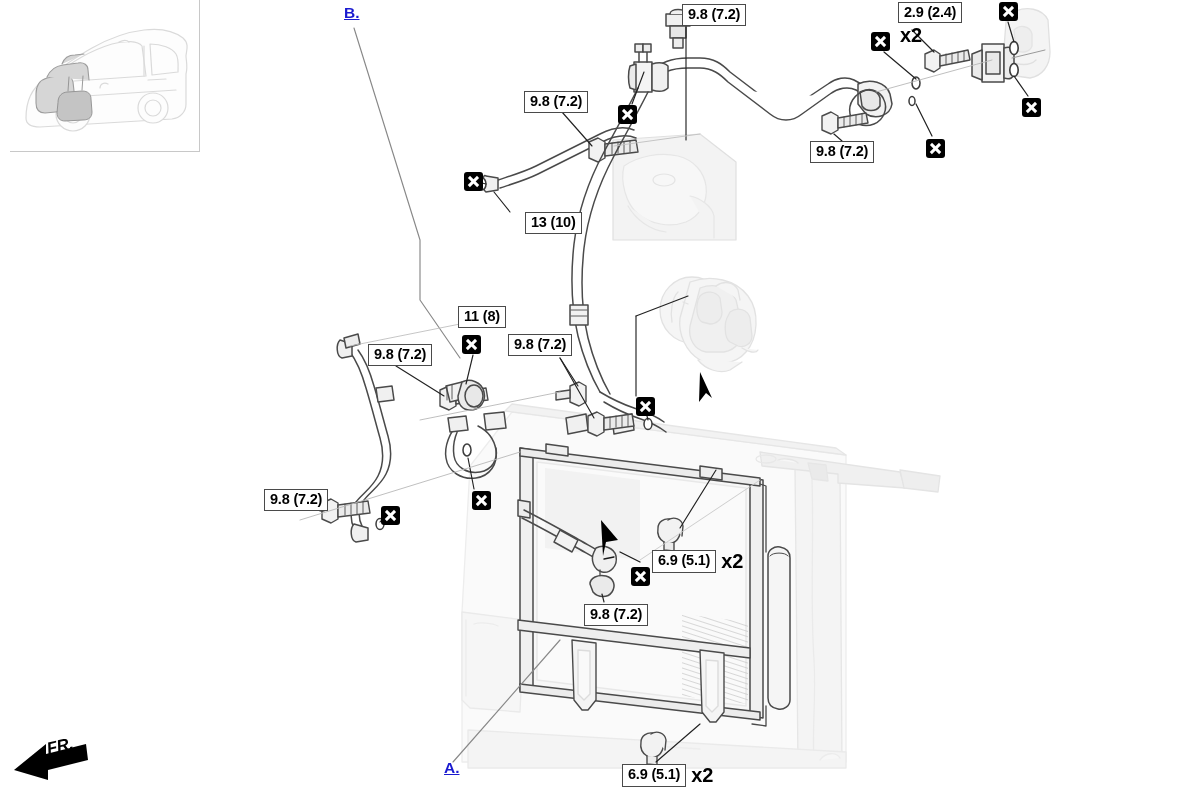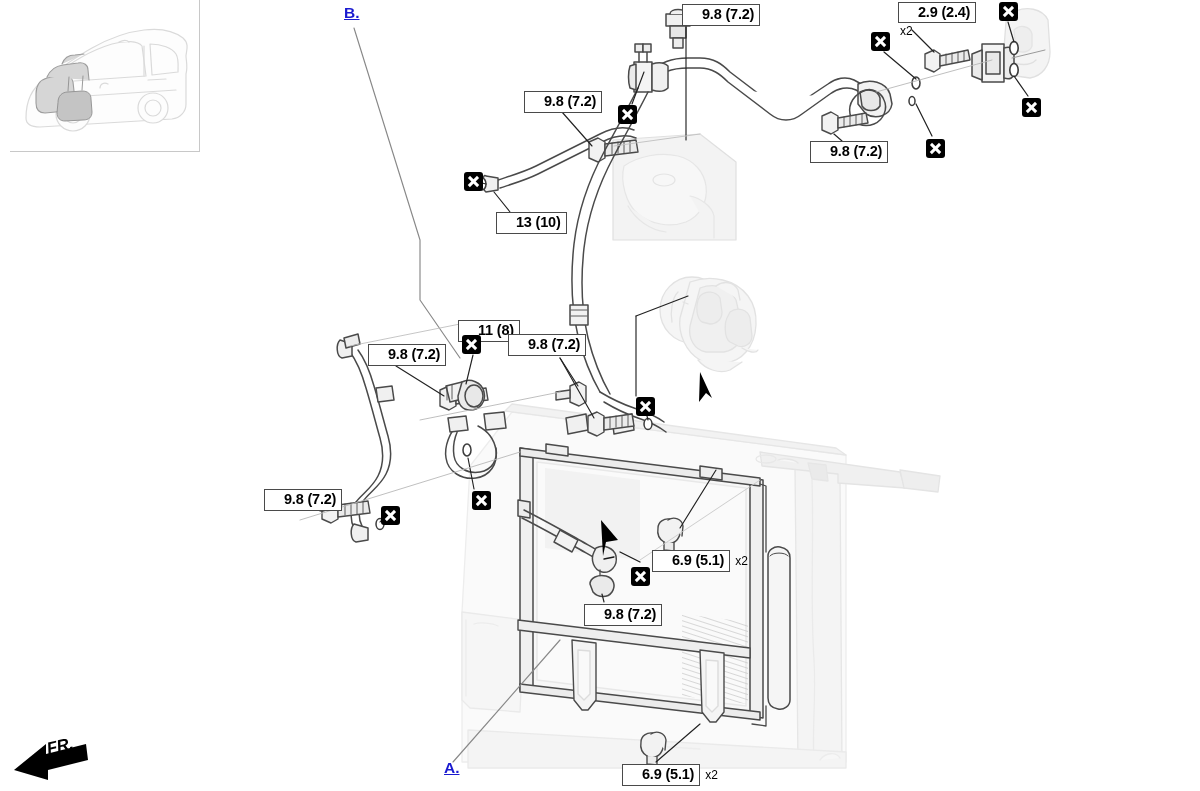--- a/index.html
+++ b/index.html
@@ -28,30 +28,30 @@
   .torque {
     position: absolute;
     display: flex;
     align-items: center;
     gap: 5px;
     white-space: nowrap;
   }
   .torque .box {
     border: 1.6px solid #4a4a4a;
     background: #ffffff;
-    padding: 1px 5px 2px 19px;
+    padding: 1px 5px 2px 5px;
     font-size: 14.5px;
     font-weight: bold;
     color: #000000;
     line-height: 1.18;
     letter-spacing: -0.2px;
   }
   .torque .mult {
-    font-size: 12px;
-    font-weight: normal;
+    font-size: 20px;
+    font-weight: bold;
     color: #000000;
   }
   .torque.stack {
     display: block;
   }
   .torque.stack .mult {
     display: block;
     margin-top: 3px;
     margin-left: 2px;
   }
@@ -518,25 +518,25 @@
   </div>
 
   <div class="torque" style="left:524px; top:91px;">
     <span class="box">9.8 (7.2)</span>
   </div>
 
   <div class="torque" style="left:810px; top:141px;">
     <span class="box">9.8 (7.2)</span>
   </div>
 
-  <div class="torque" style="left:496px; top:212px;">
+  <div class="torque" style="left:525px; top:212px;">
     <span class="box">13 (10)</span>
   </div>
 
-  <div class="torque" style="left:458px; top:320px;">
+  <div class="torque" style="left:458px; top:306px;">
     <span class="box">11 (8)</span>
   </div>
 
   <div class="torque" style="left:368px; top:344px;">
     <span class="box">9.8 (7.2)</span>
   </div>
 
   <div class="torque" style="left:508px; top:334px;">
     <span class="box">9.8 (7.2)</span>
   </div>

